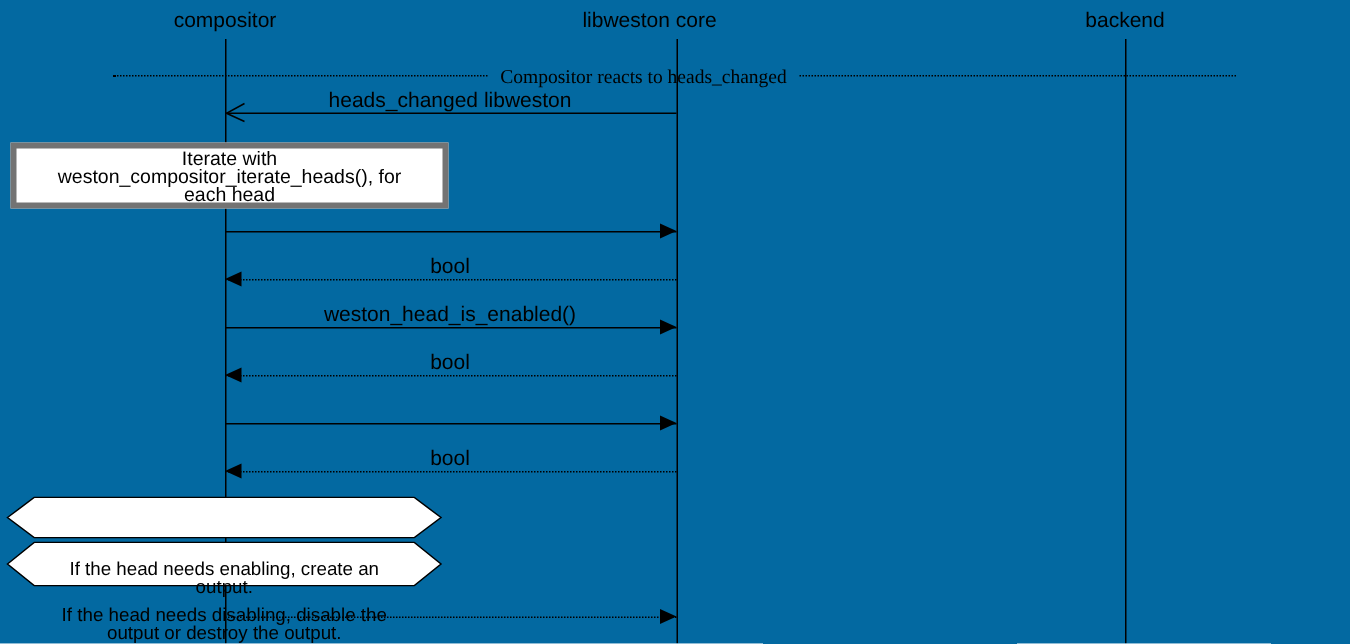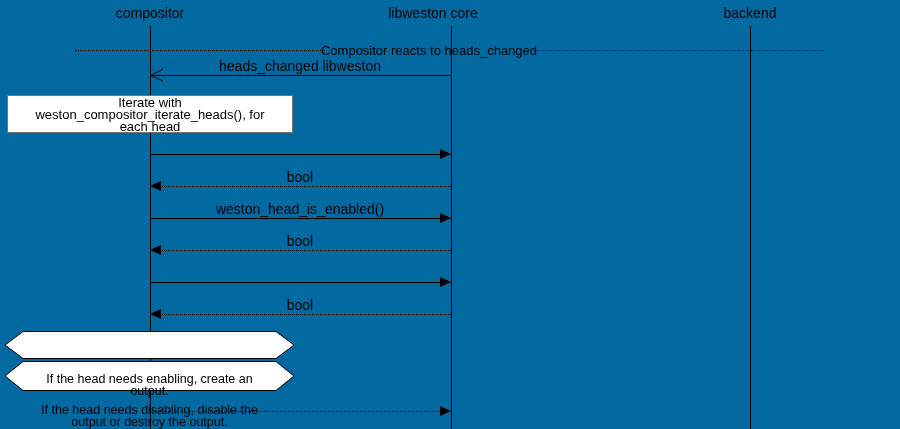--- a/index.html
+++ b/index.html
@@ -24,20 +24,21 @@
   .divider-seg{
     position:absolute;top:50px;height:0;
     border-top:1px dotted #000;
   }
   .divider-label{
     position:absolute;top:43px;left:429px;
     transform:translateX(-50%);
     font-size:13px;line-height:15px;
     white-space:nowrap;
     z-index:3;
+    font-family:Liberation Serif, serif;
   }
   .msg-line{
     position:absolute;left:150px;width:301px;height:0;
     z-index:2;
   }
   .msg-line.solid{border-top:1px solid #000;}
   .msg-line.dotted{border-top:1px dotted #000;}
   .msg-label{
     position:absolute;left:300px;
     transform:translateX(-50%);
@@ -58,21 +59,21 @@
     border-bottom:5px solid transparent;
     border-right:11px solid #000;
     z-index:2;
   }
   .open-arrow{
     position:absolute;
     z-index:2;
   }
   .note-box{
     position:absolute;left:7px;top:95px;width:284px;height:35px;
-    background:#ffffff;border:1px solid #737373;
+    background:#ffffff;border:4px solid #737373;
     font-size:13px;line-height:12px;
     text-align:center;
     white-space:pre-line;
     padding-top:1px;
     z-index:2;
   }
   .hex{
     position:absolute;left:4px;
     z-index:2;
   }

